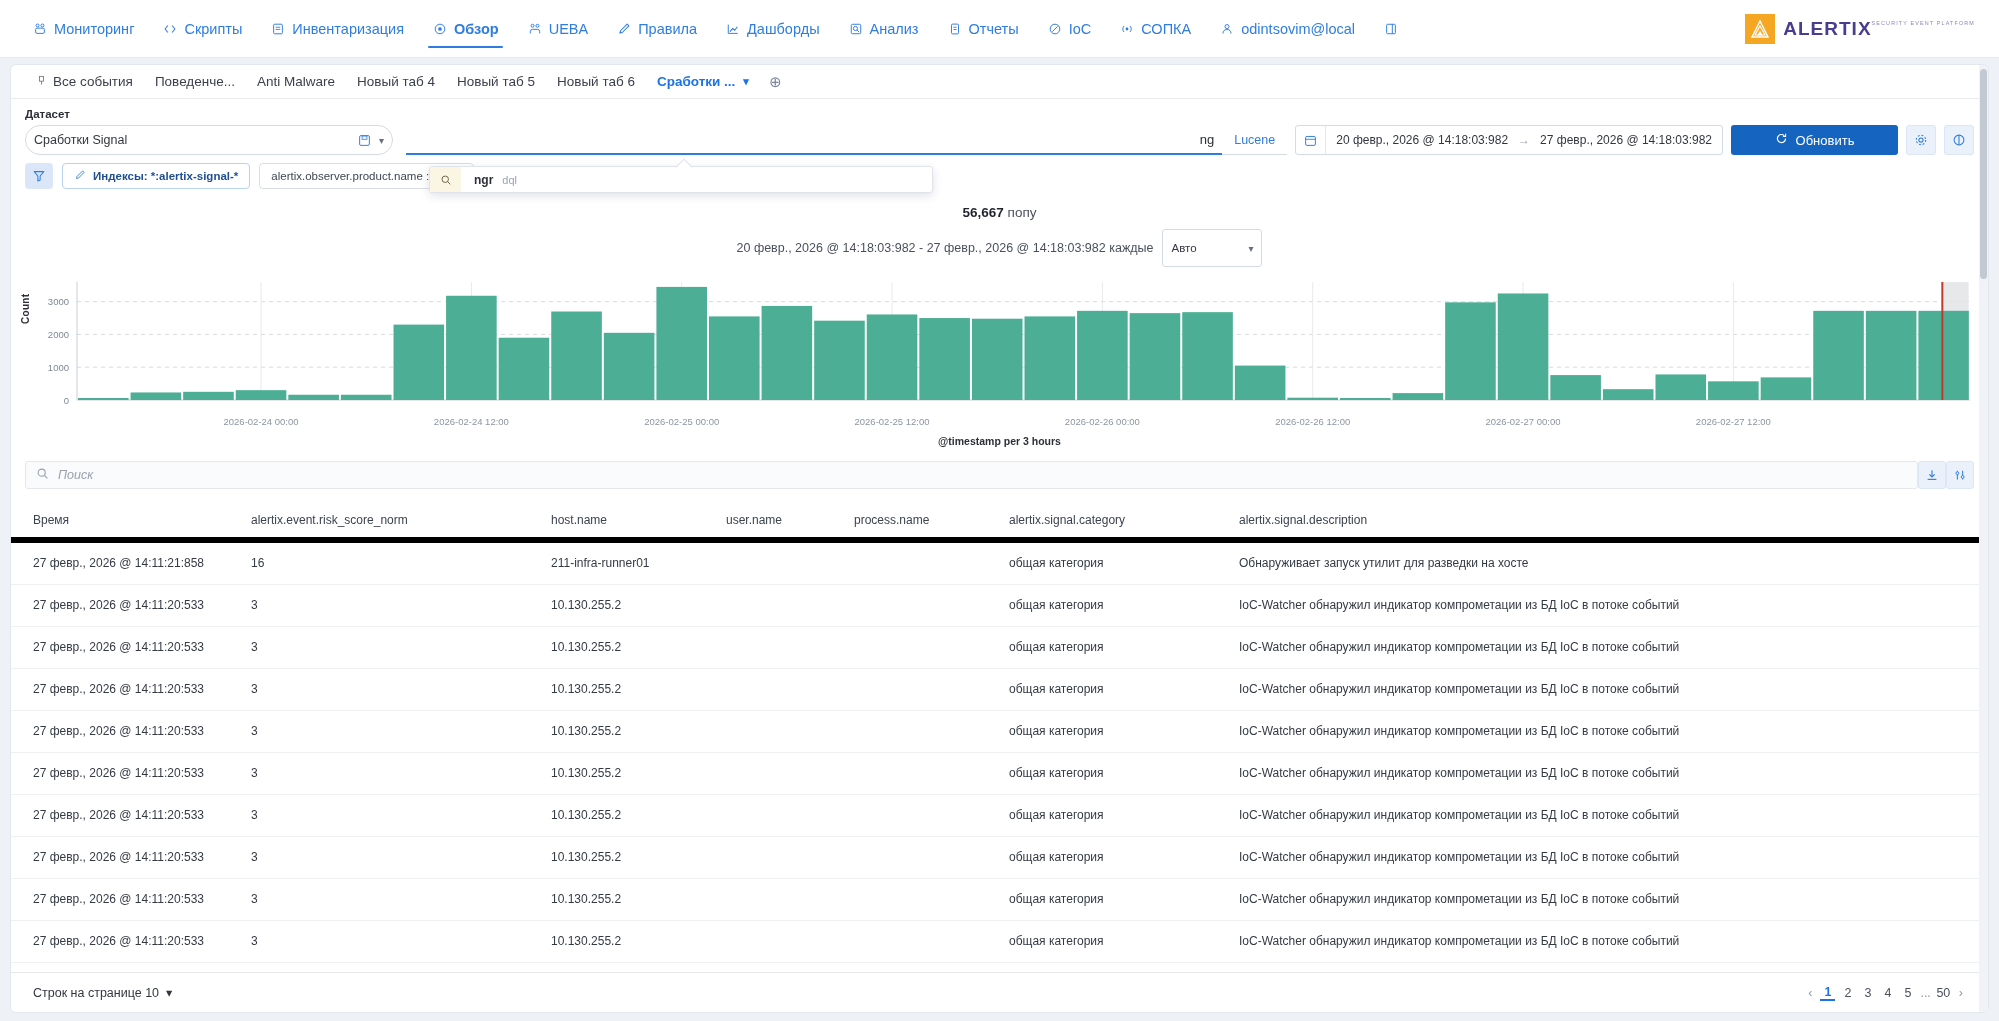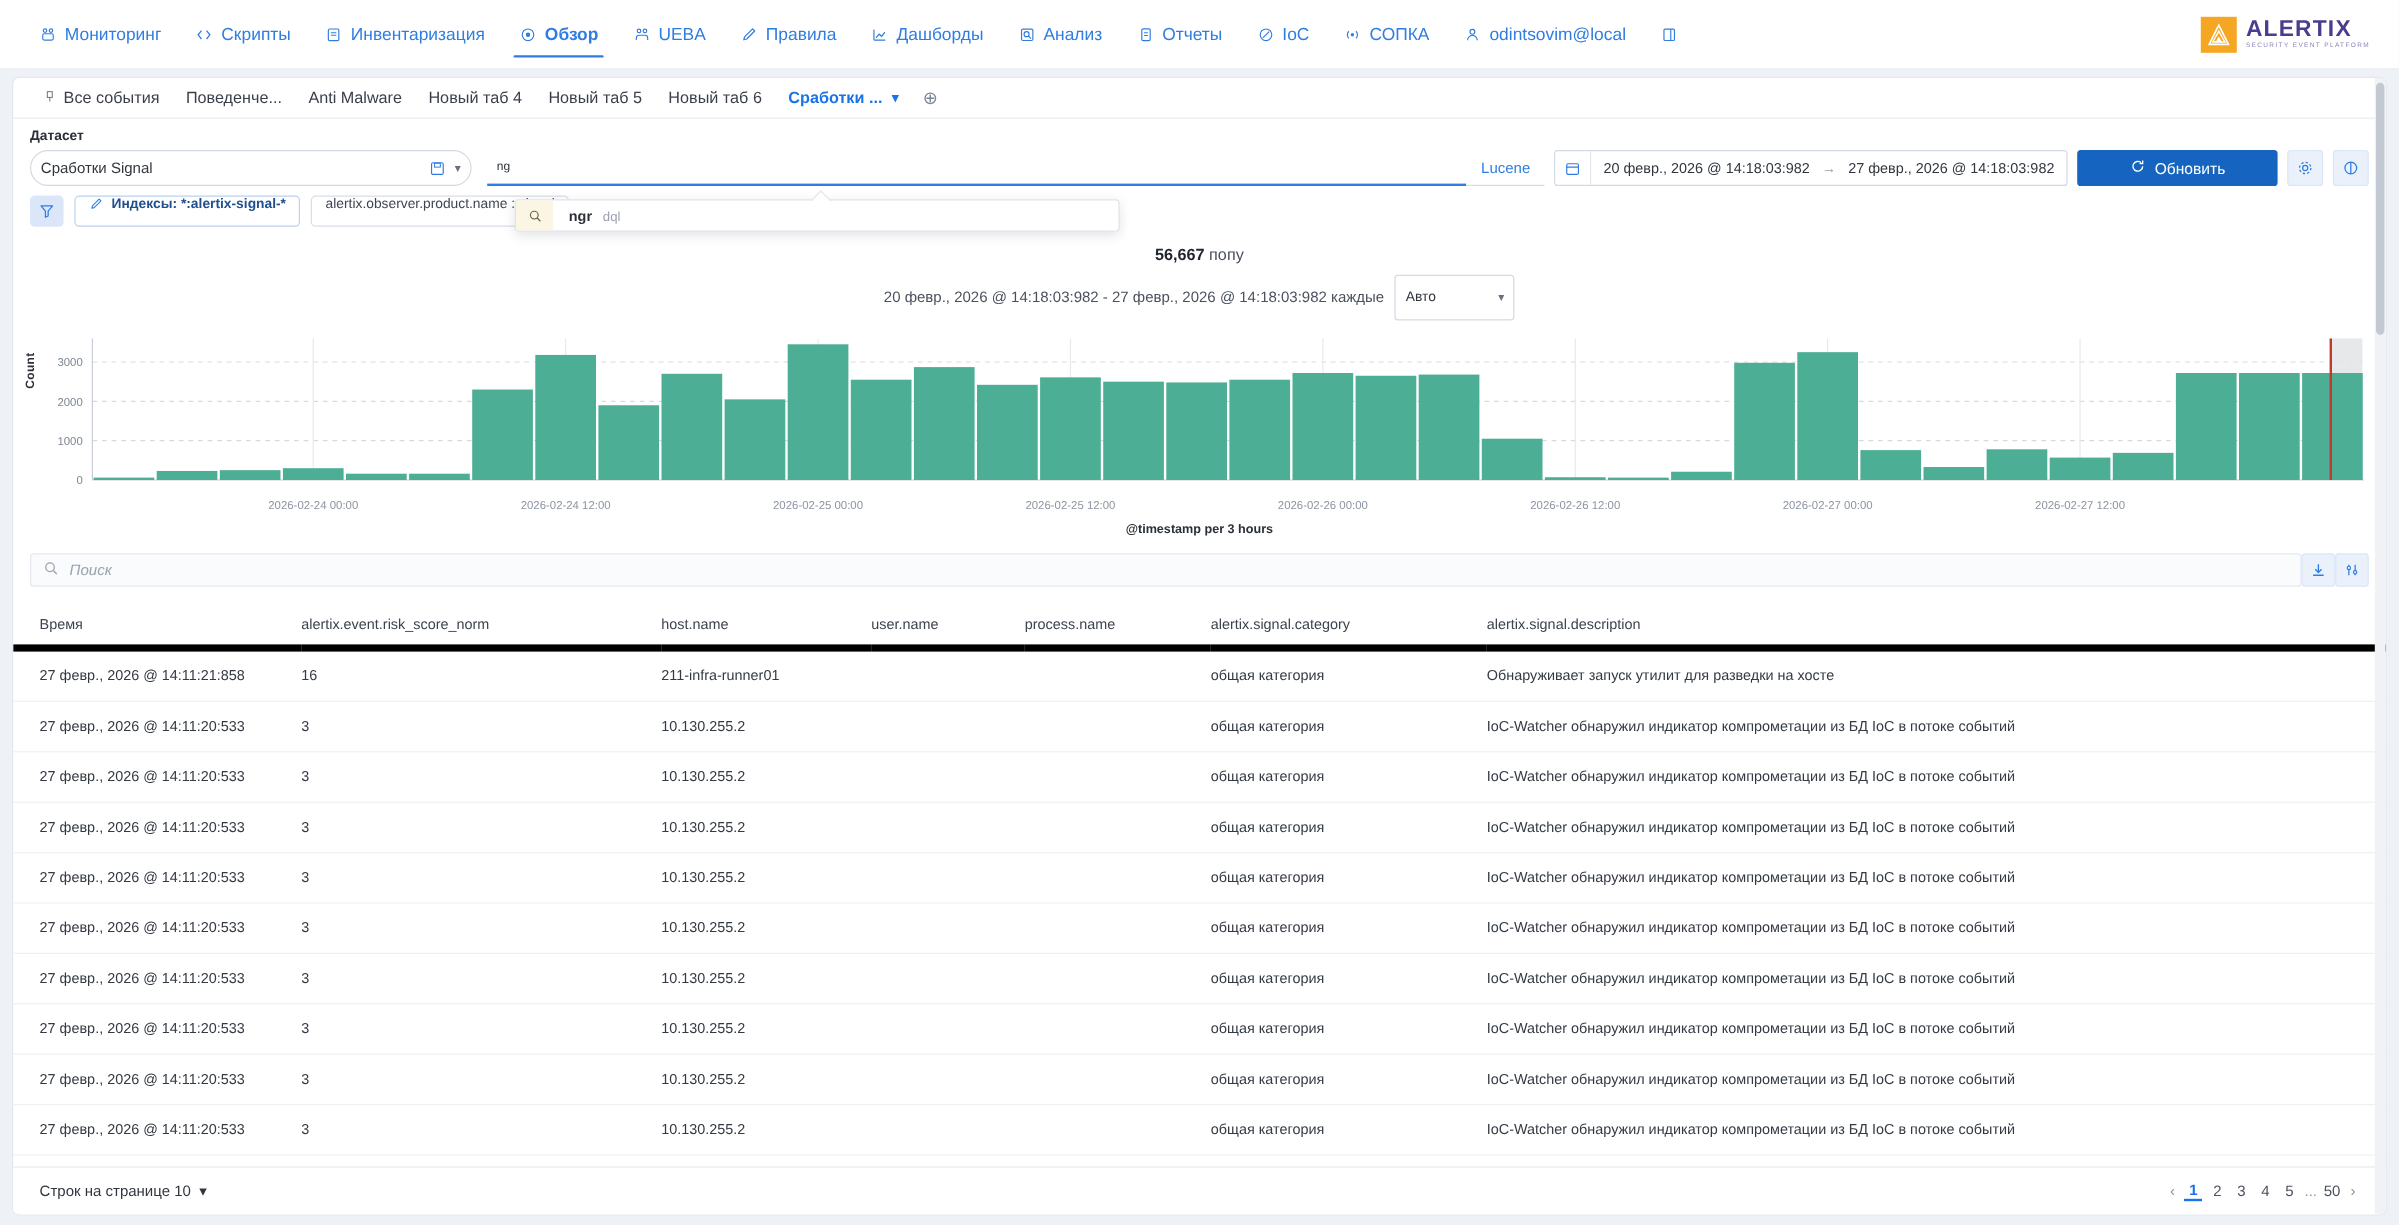--- a/index.html
+++ b/index.html
@@ -35,21 +35,21 @@
   .nav-item.active::after {
     content: ""; position: absolute; left: 10px; right: 10px; bottom: 10px;
     height: 2px; background: #2f7de1; border-radius: 2px;
   }
   .nav-spacer { flex: 1; }
   .brand { display: flex; align-items: center; gap: 8px; padding-right: 10px; }
   .brand-mark {
     width: 30px; height: 30px; background: #f5a623;
     display: flex; align-items: center; justify-content: center;
   }
-  .brand-text { display: flex; flex-direction: column; line-height: 1; }
+  .brand-text { display: flex; flex-direction: row; line-height: 1; }
   .brand-name { font-size: 19px; font-weight: 700; color: #4a3d8f; letter-spacing: 1px; }
   .brand-sub { font-size: 5.4px; color: #8d86b8; letter-spacing: 1.15px; margin-top: 2px; }
 
   
   .panel {
     position: absolute; left: 10px; right: 10px; top: 64px; bottom: 8px;
     background: #fff; border: 1px solid #e3e8ef; border-radius: 6px;
     overflow: hidden;
   }
 
@@ -76,22 +76,22 @@
     width: 368px; border: 1px solid #d4dae3; border-radius: 15px;
     display: flex; align-items: center; padding: 0 8px; background: #fff;
     font-size: 12.5px; color: #32373f; cursor: pointer;
   }
   .dataset-box .txt { flex: 1; }
   .dataset-box .mini-ic { color: #2f7de1; margin-right: 8px; display:flex; }
   .dataset-box .chev { color: #66707e; font-size: 10px; }
   .qinput-wrap { flex: 1; margin-left: 13px; position: relative; display:flex; }
   .qinput {
     flex: 1; border: none; border-bottom: 2px solid #2f7de1; background: #fff;
-    font-size: 10px; color: #2b3038; padding: 0 8px;
-    font-family: "Liberation Sans", sans-serif; outline: none;
+    font-size: 13px; color: #2b3038; padding: 0 8px;
+    font-family: "Liberation Sans", sans-serif; outline: none; text-align: right;
   }
   .lucene {
     display:flex; align-items:center; padding: 0 12px;
     font-size: 12.5px; color: #2f7de1; border-bottom: 1px solid #d4dae3;
     cursor: pointer; background:#fff;
   }
   .daterange {
     display: flex; align-items: center; border: 1px solid #d4dae3; border-radius: 3px;
     margin-left: 8px; background: #fff; font-size: 12px; color: #32373f; cursor: pointer;
   }
@@ -129,21 +129,21 @@
   .ac-term { font-size: 12px; font-weight: 700; color: #2b3038; }
   .ac-kind { font-size: 11px; color: #9aa3b0; }
 
   
   .filterrow { display: flex; align-items: center; gap: 9px; padding: 8px 14px 2px 14px; }
   .filter-toggle {
     width: 28px; height: 26px; background: #dbe7f8; border-radius: 4px;
     display: flex; align-items: center; justify-content: center; color: #2f7de1; cursor: pointer;
   }
   .pill {
-    height: 26px; display: flex; gap: 7px; padding: 0 11px;
+    height: 26px; display: flex; align-items: center; gap: 7px; padding: 0 11px;
     border: 1px solid #b9d2f0; border-radius: 4px; background: #fff;
     font-size: 11.5px; color: #1f4f91; font-weight: 700; cursor: pointer; white-space: nowrap;
   }
   .pill .pen { color:#2f7de1; }
   .pill.plain { border-color: #d9dee6; color: #3f4653; font-weight: 400; }
   .addfilter { display:flex; align-items:center; gap:5px; color: #2f7de1; font-size: 12.5px; cursor: pointer; }
 
   
   .chart-head { text-align: center; margin-top: 14px; }
   .hits { font-size: 13.5px; color: #4a515d; }

